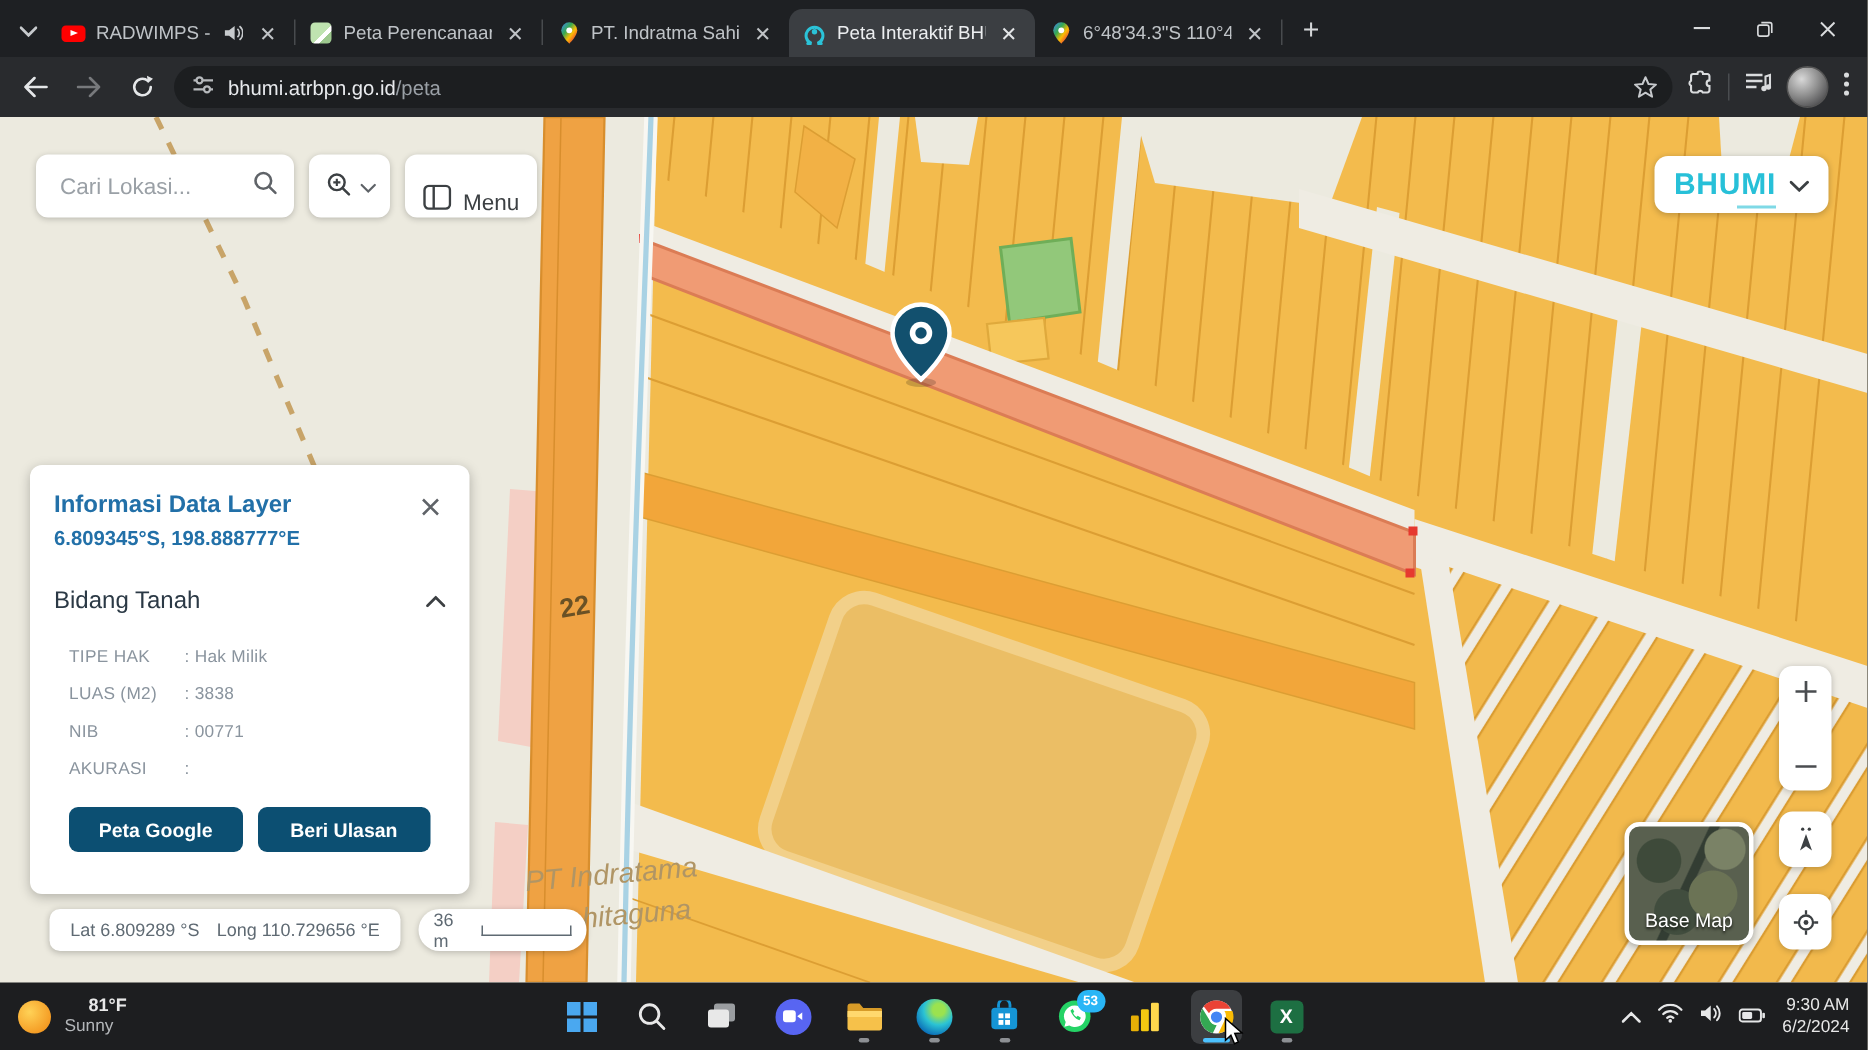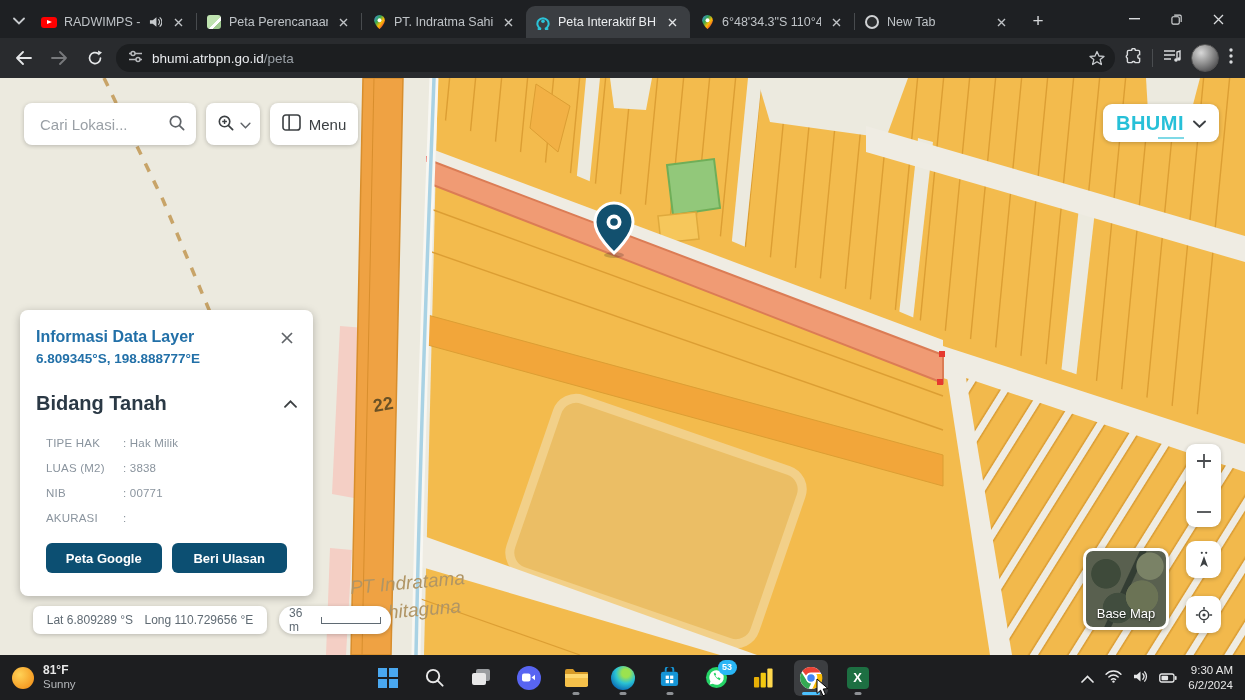--- a/index.html
+++ b/index.html
@@ -37,33 +37,33 @@
 
   
   .map-area{position:relative;width:1245px;height:577px;overflow:hidden;background:#eceadf;}
   .map-svg{position:absolute;left:0;top:0;}
   .ctl{position:absolute;background:#fff;border:none;border-radius:8px;box-shadow:0 1px 4px rgba(0,0,0,.22);
     display:flex;align-items:center;box-sizing:border-box;font-family:inherit;}
   .search{left:24px;top:25px;width:172px;height:42px;padding:0 10px 0 14px;}
   .search input{border:none;outline:none;flex:1;width:90px;font-size:15px;color:#404040;font-family:inherit;background:transparent;}
   .search input::placeholder{color:#9aa0a6;}
   .zext{left:206px;top:25px;width:54px;height:42px;justify-content:center;gap:5px;}
-  .menu{left:270px;top:25px;width:88px;height:42px;justify-content:center;gap:8px;font-size:15px;color:#3c4043;}
+  .menu{left:270px;top:25px;width:88px;height:42px;justify-content:center;gap:8px;font-size:15px;color:#3c4043;align-items:flex-end;}
   .logo{left:1103px;top:26px;width:116px;height:38px;justify-content:center;gap:9px;border-radius:9px;}
   .logo-text{color:#27c0d8;font-size:20px;font-weight:bold;letter-spacing:.5px;position:relative;}
   .logo-text::after{content:"";position:absolute;right:0;bottom:-4px;width:26px;height:2px;background:#7fd9e6;}
 
   
   .panel{position:absolute;left:20px;top:232px;width:293px;height:286px;background:#fff;border-radius:8px;
     box-shadow:0 2px 8px rgba(0,0,0,.25);box-sizing:border-box;padding:18px 16px 0 16px;}
   .panel-head{display:flex;align-items:flex-start;}
   .p-title{color:#2270a8;font-size:16px;font-weight:bold;}
   .p-coords{color:#2270a8;font-size:13.5px;margin-top:5px;font-weight:600;}
   .p-close{margin-left:auto;width:20px;height:20px;display:flex;align-items:center;justify-content:center;}
-  .p-section{display:flex;align-items:center;margin-top:26px;color:#2b3945;font-size:20px;font-weight:bold;}
+  .p-section{display:flex;align-items:center;margin-top:26px;color:#2b3945;font-size:16px;font-weight:normal;}
   .p-section svg{margin-left:auto;}
   .p-fields{margin-top:22px;padding-left:10px;}
   .p-row{display:flex;margin-bottom:13px;font-size:11.5px;letter-spacing:.2px;color:#8a949e;}
   .p-label{width:77px;flex:none;}
   .p-actions{display:flex;gap:10px;padding:6px 10px 0 10px;margin-top:8px;}
   .p-btn{flex:1;height:30px;background:#0c4f72;color:#fff;border:none;border-radius:6px;
     font-size:13px;font-weight:bold;font-family:inherit;}
 
   
   .coordbar{left:33px;top:528px;width:234px;height:28px;border-radius:7px;justify-content:space-around;
@@ -86,21 +86,21 @@
     background:radial-gradient(circle at 70% 60%,#6b7355 0 22%,transparent 23%),
                radial-gradient(circle at 40% 75%,#414d3e 0 20%,transparent 21%),
                radial-gradient(circle at 80% 20%,#7a8266 0 15%,transparent 16%),
                linear-gradient(115deg,transparent 46%,#333d33 47% 52%,transparent 53%);}
   .basemap-label{position:relative;color:#fff;font-size:13px;margin-bottom:6px;text-shadow:0 1px 2px rgba(0,0,0,.8);}
 
   
   .taskbar{position:relative;height:45px;background:#1d1e20;display:flex;align-items:center;}
   .weather{display:flex;align-items:center;gap:9px;padding-left:12px;}
   .sun{width:22px;height:22px;border-radius:50%;background:radial-gradient(circle at 35% 35%,#ffd257,#f49a22 75%);}
-  .wt1{color:#e8e8e8;font-size:12px;font-weight:bold;line-height:1.2;}
+  .wt1{color:#e8e8e8;font-size:12px;font-weight:bold;line-height:1.2;margin-left:16px;}
   .wt2{color:#b4b7ba;font-size:11.5px;line-height:1.2;}
   .tb-icons{position:absolute;left:50%;transform:translateX(-50%);display:flex;align-items:center;gap:13px;height:45px;}
   .tb-ic{width:34px;height:36px;display:flex;align-items:center;justify-content:center;position:relative;border-radius:6px;}
   .tb-ic.active-app{background:#3c3e41;}
   .run-dot{position:absolute;bottom:1px;left:50%;transform:translateX(-50%);width:7px;height:3px;border-radius:2px;background:#8d9094;}
   .run-dot.blue{width:18px;background:#4cc2ff;}
   .badge{position:absolute;top:0;right:-3px;min-width:15px;height:15px;border-radius:8px;background:#29b6f6;color:#fff;
     font-size:9px;display:flex;align-items:center;justify-content:center;padding:0 2px;font-weight:bold;}
   .excel-ic{width:22px;height:22px;border-radius:4px;background:#1d6f42;color:#fff;font-weight:bold;font-size:13px;
     display:flex;align-items:center;justify-content:center;}
@@ -201,31 +201,20 @@
       </span>
       <span class="tab-title">6°48'34.3"S 110°43'4</span>
       <span class="tab-x">
           <svg width="9" height="9" viewBox="0 0 9 9">
             <path d="M1,1 8,8 M8,1 1,8" stroke="#c0c3c6" stroke-width="1.4"></path>
           </svg>
         </span>
     </div>
     <span class="tabsep"></span>
 
-    <div class="tab">
-      <span class="favicon">
-          <span class="darkglobe"></span>
-        </span>
-      <span class="tab-title">New Tab</span>
-      <span class="tab-x">
-          <svg width="9" height="9" viewBox="0 0 9 9">
-            <path d="M1,1 8,8 M8,1 1,8" stroke="#c0c3c6" stroke-width="1.4"></path>
-          </svg>
-        </span>
-    </div>
 
     <div class="newtab-btn">+</div>
 
     <div class="win-controls">
       <div class="wc">
           <svg width="11" height="2" viewBox="0 0 11 2">
             <rect width="11" height="1.4" fill="#d9dbdd"></rect>
           </svg>
         </div>
       <div class="wc">

